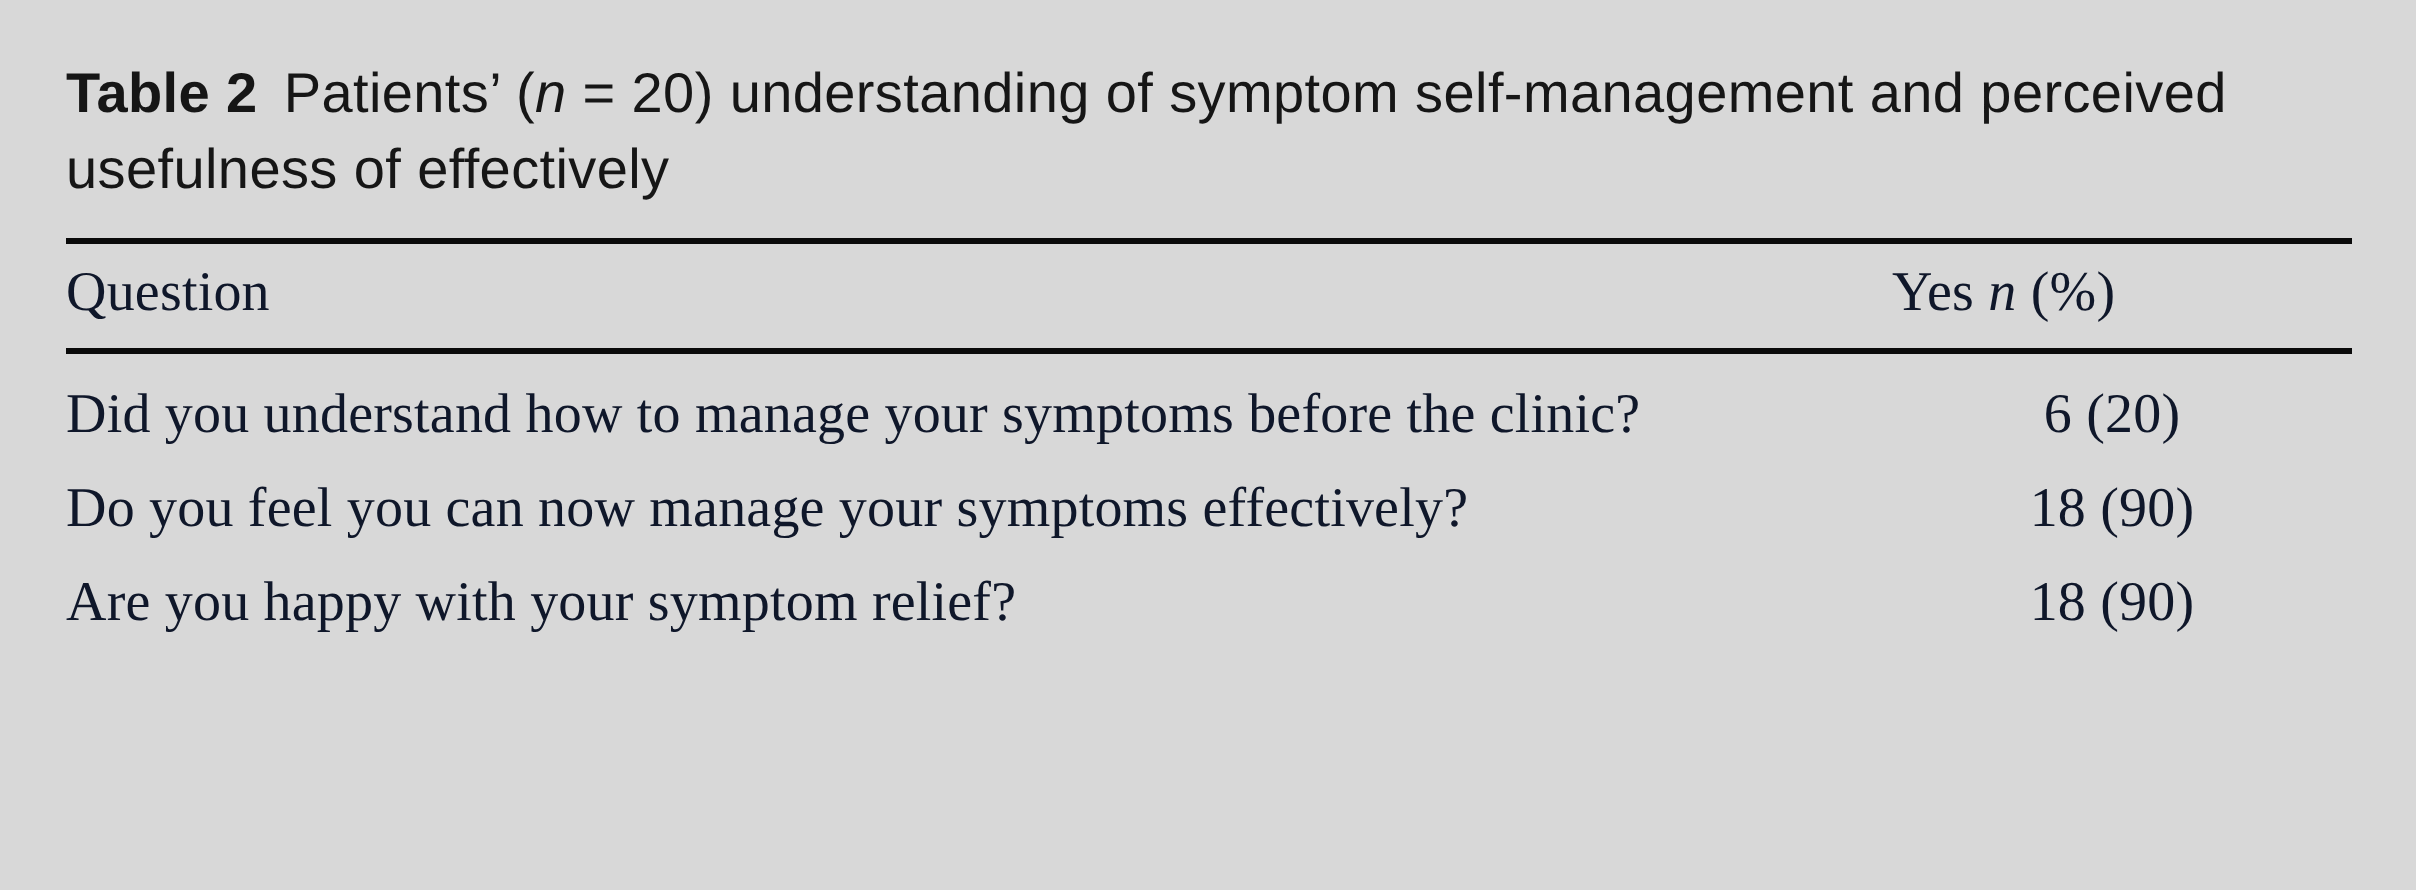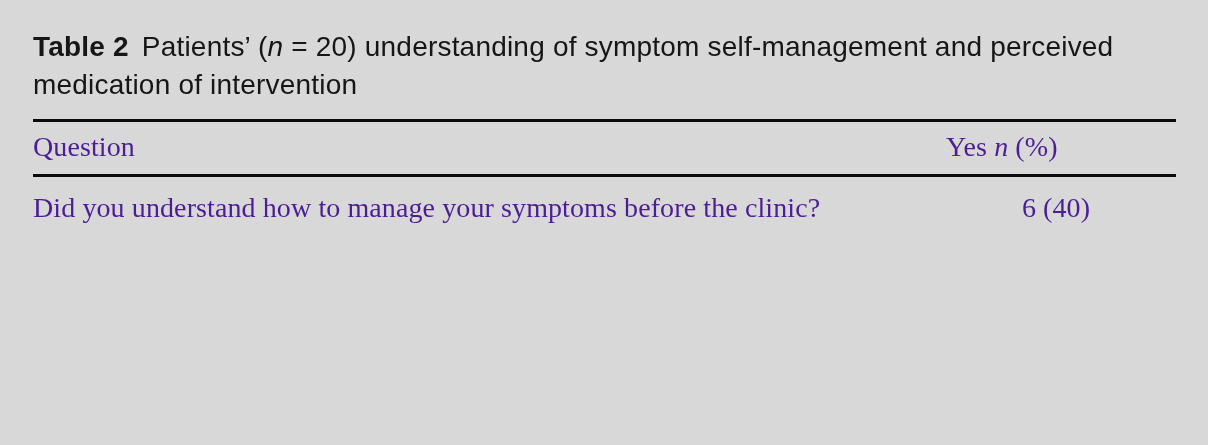--- a/index.html
+++ b/index.html
@@ -39,21 +39,21 @@
     display: block;
   }
   
   table.data {
     border-collapse: collapse;
     table-layout: fixed;
     width: 1143px;
     margin-top: 15px;
     font-family: "Liberation Serif", serif;
     font-size: 28px;
-    color: #4c1d95;
+    color: #0f172a;
     letter-spacing: 0.1px;
   }
   thead tr {
     border-top: 3px solid #0a0a0a;
     border-bottom: 3px solid #0a0a0a;
   }
   th {
     font-weight: 400;
     text-align: left;
     padding: 9px 0 11px 0;
@@ -77,34 +77,42 @@
   }
   tbody tr:first-child td {
     padding-top: 15px;
   }
 </style>
 </head>
 <body>
 
 <div class="page">
 
-  <div class="caption"><span class="caption-label">Table 2</span><span>Patients’ (</span><span class="it">n</span><span> = 20) understanding of symptom self-management and perceived</span><span class="caption-line2">medication of intervention</span></div>
+  <div class="caption"><span class="caption-label">Table 2</span><span>Patients’ (</span><span class="it">n</span><span> = 20) understanding of symptom self-management and perceived</span><span class="caption-line2">usefulness of effectively</span></div>
 
   <table class="data">
     <colgroup>
       <col class="c-question">
       <col class="c-yes">
     </colgroup>
     <thead>
       <tr>
         <th>Question</th>
         <th class="col-yes"><span>Yes </span><span class="it">n</span><span> (%)</span></th>
       </tr>
     </thead>
     <tbody>
       <tr>
         <td class="cell-question">Did you understand how to manage your symptoms before the clinic?</td>
-        <td class="cell-yes">6 (40)</td>
+        <td class="cell-yes">6 (20)</td>
+      </tr>
+      <tr>
+        <td class="cell-question">Do you feel you can now manage your symptoms effectively?</td>
+        <td class="cell-yes">18 (90)</td>
+      </tr>
+      <tr>
+        <td class="cell-question">Are you happy with your symptom relief?</td>
+        <td class="cell-yes">18 (90)</td>
       </tr>
     </tbody>
   </table>
 
 </div>
 
 </body></html>

